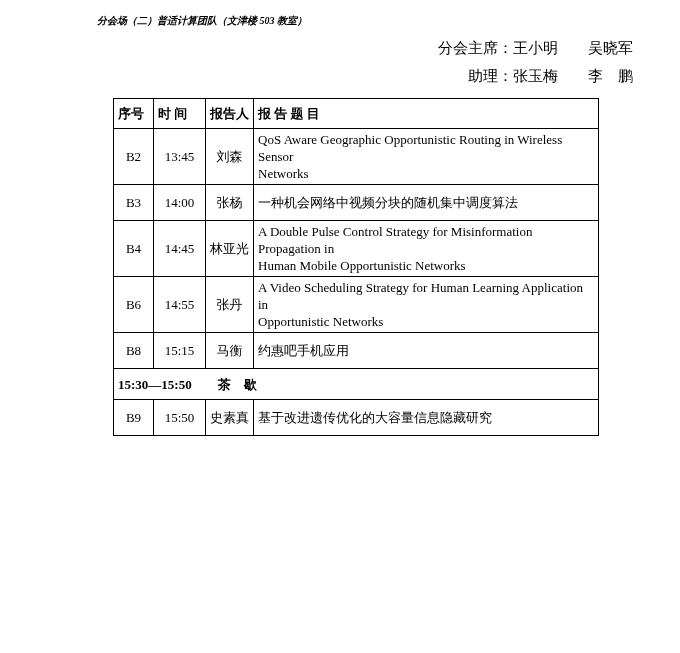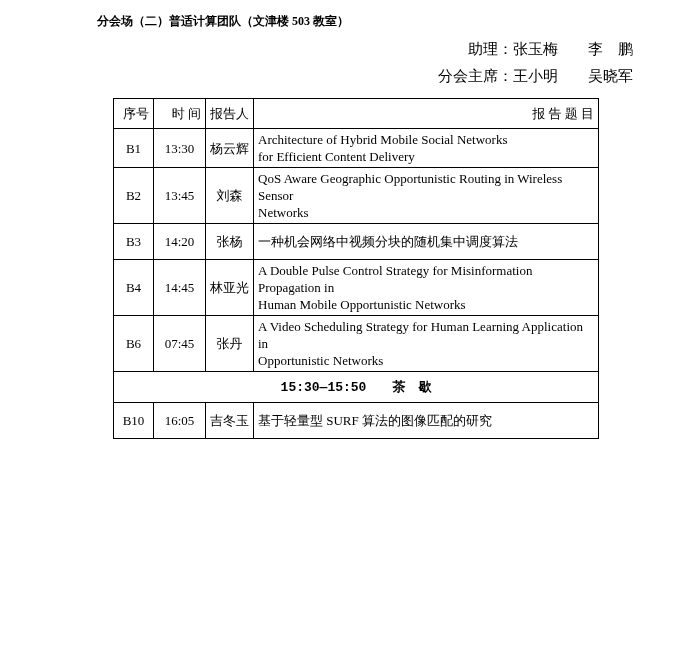--- a/index.html
+++ b/index.html
@@ -9,23 +9,24 @@
   body {
     width: 680px;
     height: 653px;
     background: #ffffff;
     color: #000000;
     font-family: "Liberation Serif", "DejaVu Serif", serif;
     overflow: hidden;
   }
   .doc-title {
     margin: 12px 0 0 97px;
-    font-size: 12px;
+    font-size: 10px;
     font-weight: bold;
     line-height: 18px;
+    font-style: italic;
   }
   .rline {
     text-align: right;
     margin-right: 47px;
     font-size: 15px;
     line-height: 18px;
   }
   .rline.chair { margin-top: 9px; }
   .rline.assistant { margin-top: 10px; }
   table.schedule {
@@ -38,104 +39,102 @@
   table.schedule th,
   table.schedule td {
     border: 1px solid #000000;
     padding: 2px 4px;
     vertical-align: middle;
     line-height: 17px;
     overflow: hidden;
   }
   table.schedule th {
     height: 25px;
-    font-weight: normal;
-    text-align: right;
+    font-weight: bold;
+    text-align: left;
     margin-left: 40px;
   }
   td.seq-cell, td.time-cell, td.speaker-cell {
     height: 31px;
     text-align: center;
   }
   td.title-cell {
     height: 31px;
     text-align: left;
     padding-left: 8px;
     padding-right: 6px;
     white-space: pre-line;
   }
   td.break-cell {
     height: 26px;
-    text-align: center;
+    text-align: left;
     font-weight: bold;
-    font-family: Liberation Mono, monospace;
   }
 </style>
 </head>
 <body>
 
 <div class="page">
   <div class="doc-title">分会场（二）普适计算团队（文津楼 503 教室）</div>
+  <div class="rline chair">分会主席：王小明　　吴晓军</div>
   <div class="rline assistant">助理：张玉梅　　李　鹏</div>
-  <div class="rline chair">分会主席：王小明　　吴晓军</div>
 
   <table class="schedule">
     <colgroup>
       <col style="width:40px">
       <col style="width:52px">
       <col style="width:48px">
       <col style="width:345px">
     </colgroup>
     <thead>
       <tr>
         <th>序号</th>
         <th>时 间</th>
         <th>报告人</th>
         <th>报 告 题 目</th>
       </tr>
     </thead>
     <tbody id="schedule-body">
         <tr>
-          <td class="seq-cell">B1</td>
-          <td class="time-cell">13:30</td>
-          <td class="speaker-cell">杨云辉</td>
-          <td class="title-cell">Architecture of Hybrid Mobile Social Networks
-for Efficient Content Delivery</td>
-        </tr>
-        <tr>
           <td class="seq-cell">B2</td>
           <td class="time-cell">13:45</td>
           <td class="speaker-cell">刘森</td>
           <td class="title-cell">QoS Aware Geographic Opportunistic Routing in Wireless Sensor
 Networks</td>
         </tr>
         <tr>
           <td class="seq-cell">B3</td>
-          <td class="time-cell">14:20</td>
+          <td class="time-cell">14:00</td>
           <td class="speaker-cell">张杨</td>
           <td class="title-cell">一种机会网络中视频分块的随机集中调度算法</td>
         </tr>
         <tr>
           <td class="seq-cell">B4</td>
           <td class="time-cell">14:45</td>
           <td class="speaker-cell">林亚光</td>
           <td class="title-cell">A Double Pulse Control Strategy for Misinformation Propagation in
 Human Mobile Opportunistic Networks</td>
         </tr>
         <tr>
           <td class="seq-cell">B6</td>
-          <td class="time-cell">07:45</td>
+          <td class="time-cell">14:55</td>
           <td class="speaker-cell">张丹</td>
           <td class="title-cell">A Video Scheduling Strategy for Human Learning Application in
 Opportunistic Networks</td>
         </tr>
         <tr>
+          <td class="seq-cell">B8</td>
+          <td class="time-cell">15:15</td>
+          <td class="speaker-cell">马衡</td>
+          <td class="title-cell">约惠吧手机应用</td>
+        </tr>
+        <tr>
           <td colspan="4" class="break-cell">15:30—15:50　　茶　歇</td>
         </tr>
         <tr>
-          <td class="seq-cell">B10</td>
-          <td class="time-cell">16:05</td>
-          <td class="speaker-cell">吉冬玉</td>
-          <td class="title-cell">基于轻量型 SURF 算法的图像匹配的研究</td>
+          <td class="seq-cell">B9</td>
+          <td class="time-cell">15:50</td>
+          <td class="speaker-cell">史素真</td>
+          <td class="title-cell">基于改进遗传优化的大容量信息隐藏研究</td>
         </tr>
       </tbody>
   </table>
 </div>
 
 </body></html>

